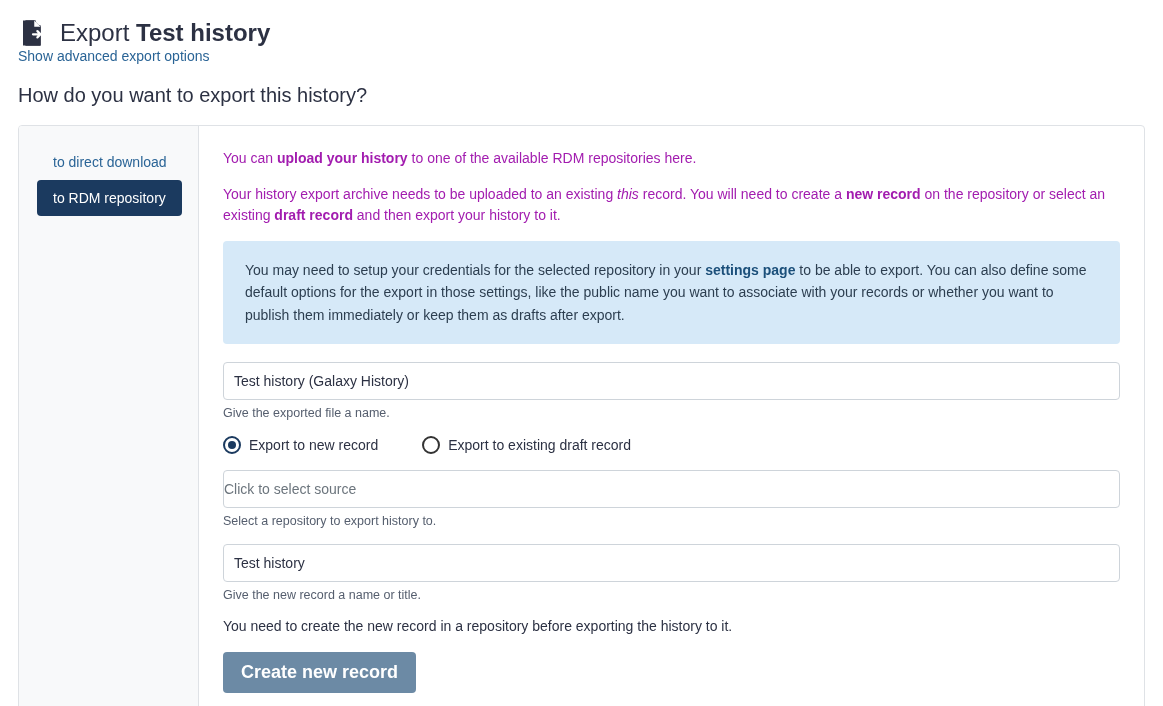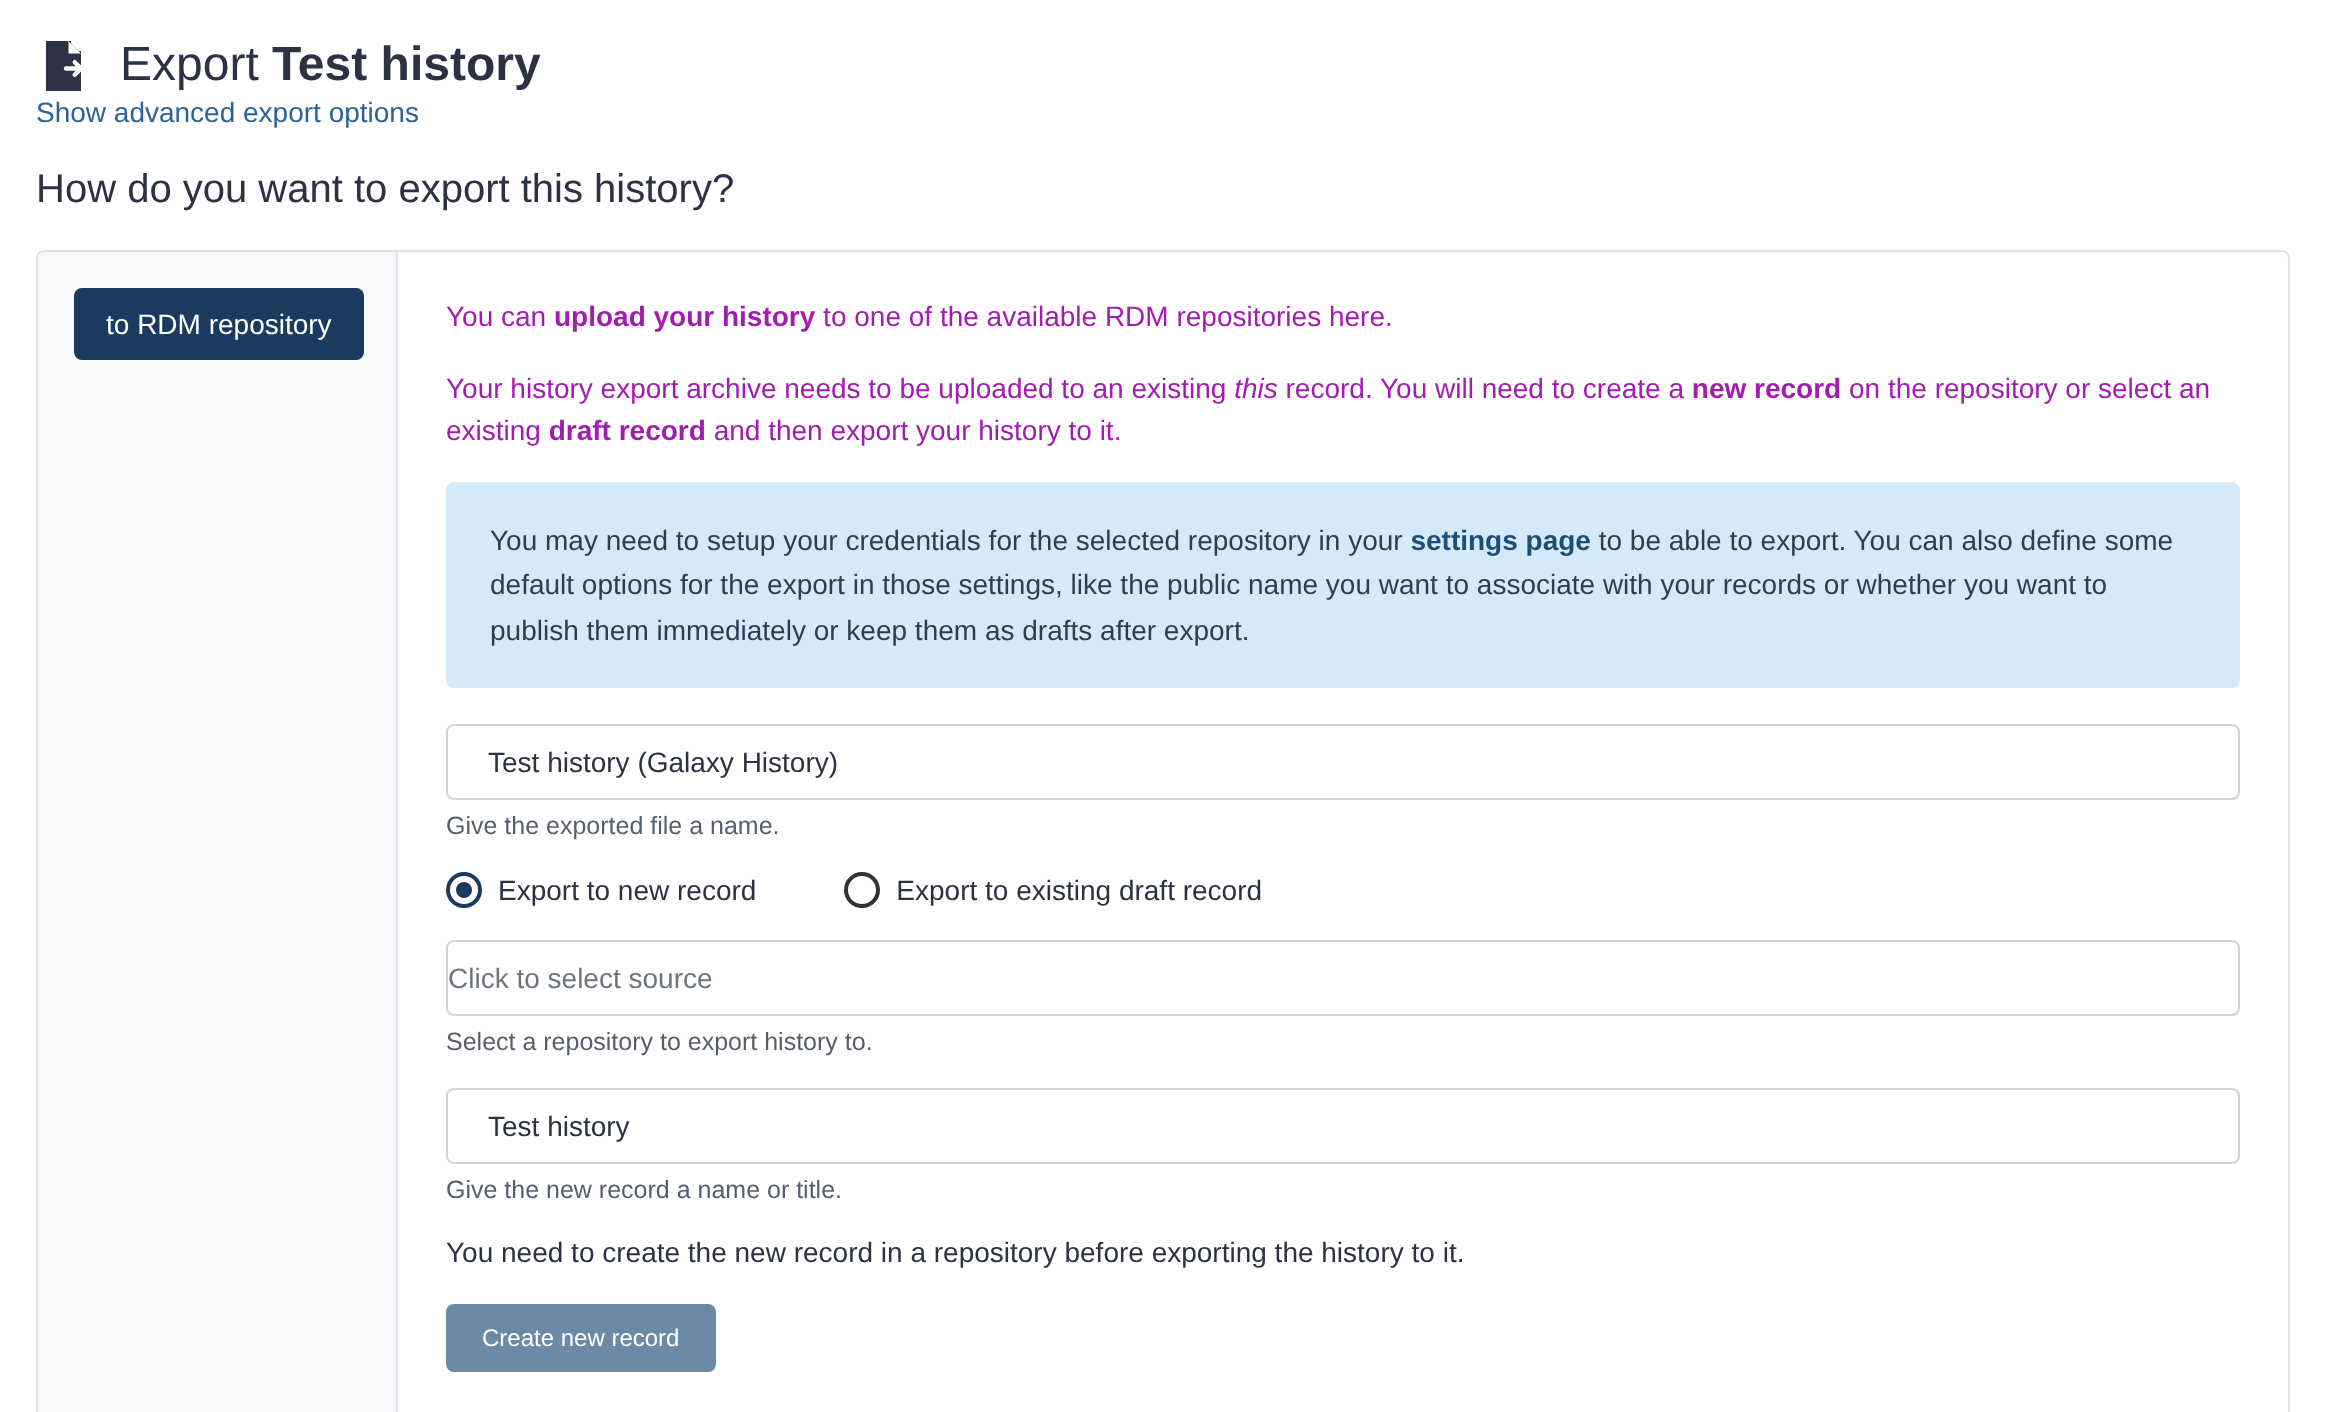--- a/index.html
+++ b/index.html
@@ -13,31 +13,31 @@
 .panel { border: 1px solid #dfe2e6; border-radius: 4px; display: flex; overflow: hidden; }
 .sidebar { width: 180px; background: #f8f9fa; border-right: 1px solid #dfe2e6; padding: 18px 0 18px 18px; display: flex; flex-direction: column; gap: 0; align-items: flex-start; }
 .sidebar-item { color: #2a6496; font-size: 14px; padding: 10px 16px; border-radius: 4px; cursor: pointer; display: inline-block; }
 .sidebar-item.active { background: #1b3a5f; color: #fff; }
 .content { flex: 1; padding: 22px 24px 26px 24px; }
 .para { color: #a21caf; font-size: 14px; line-height: 1.55; margin-bottom: 14px; }
 .para strong { font-weight: 700; }
 .para em { font-style: italic; }
 .info-box { background: #d6e9f8; border-radius: 4px; padding: 18px 22px; color: #2c3e50; font-size: 14px; line-height: 1.6; margin-bottom: 18px; }
 .info-box .link { color: #1b4f7a; font-weight: 700; cursor: pointer; }
-.input-text { width: 100%; border: 1px solid #ced4da; border-radius: 4px; padding: 10px 20px; font-size: 14px; color: #2c3143; background: #fff; font-family: inherit; }
+.input-text { width: 100%; border: 1px solid #ced4da; border-radius: 4px; padding: 10px 10px; font-size: 14px; color: #2c3143; background: #fff; font-family: inherit; }
 .input-text::placeholder { color: #6c757d; }
 .helper { font-size: 12.5px; color: #555e6e; margin-top: 6px; margin-bottom: 16px; }
 .radio-row { display: flex; gap: 44px; margin-bottom: 16px; align-items: center; }
 .radio-opt { display: flex; align-items: center; gap: 8px; cursor: pointer; font-size: 14px; }
 .radio-circle { width: 18px; height: 18px; border: 2px solid #1b3a5f; border-radius: 50%; display: flex; align-items: center; justify-content: center; flex-shrink: 0; }
 .radio-circle.unchecked { border-color: #333; }
 .radio-dot { width: 8px; height: 8px; background: #1b3a5f; border-radius: 50%; }
 .select-source { width: 100%; border: 1px solid #ced4da; border-radius: 4px; padding: 10px 0; font-size: 14px; color: #6c757d; background: #fff; cursor: pointer; }
 .note { font-size: 14px; color: #2c3143; margin-bottom: 18px; margin-top: 6px; }
-.btn-create { background: #6c8aa5; color: #fff; border: none; border-radius: 4px; padding: 10px 18px; font-size: 12px; cursor: pointer; }
+.btn-create { background: #6c8aa5; color: #fff; border: none; border-radius: 4px; padding: 10px 18px; font-size: 18px; cursor: pointer; font-weight: bold; }
 </style>
 </head>
 <body>
 
 
 
 <div class="header">
   <span class="header-icon">
     <svg viewBox="0 0 24 24" width="30" height="30" fill="currentColor">
       <path d="M6 2h8l4 4v16H6V2zm8 0v4h4l-4-4z" fill="#2c3143"></path>
@@ -53,20 +53,21 @@
     <span>Export</span> <strong>Test history</strong>
   </h1>
 </div>
 
 <a class="advanced-link">Show advanced export options</a>
 
 <h2 class="prompt">How do you want to export this history?</h2>
 
 <div class="panel">
   <div class="sidebar">
+    <div class="sidebar-item">to direct download</div>
     <div class="sidebar-item active">to RDM repository</div>
   </div>
 
   <div class="content">
     <p class="para">
       <span>You can </span><strong>upload your history</strong><span> to one of the available RDM repositories here.</span>
     </p>
     <p class="para">
       <span>Your history export archive needs to be uploaded to an existing </span><em>this</em><span> record. You will need to create a </span><strong>new record</strong><span> on the repository or select an existing </span><strong>draft record</strong><span> and then export your history to it.</span>
     </p>

